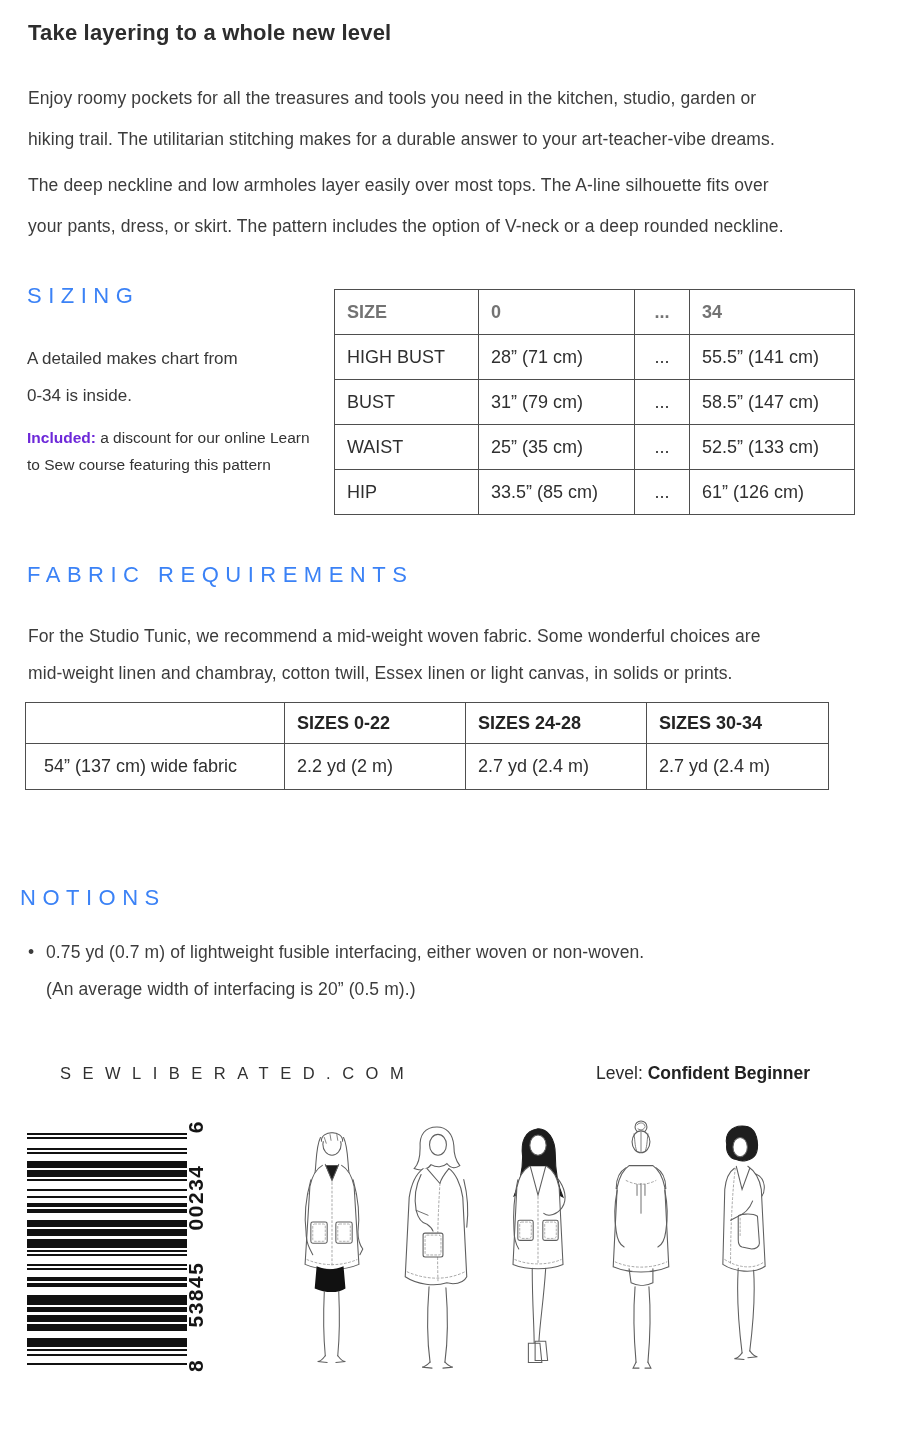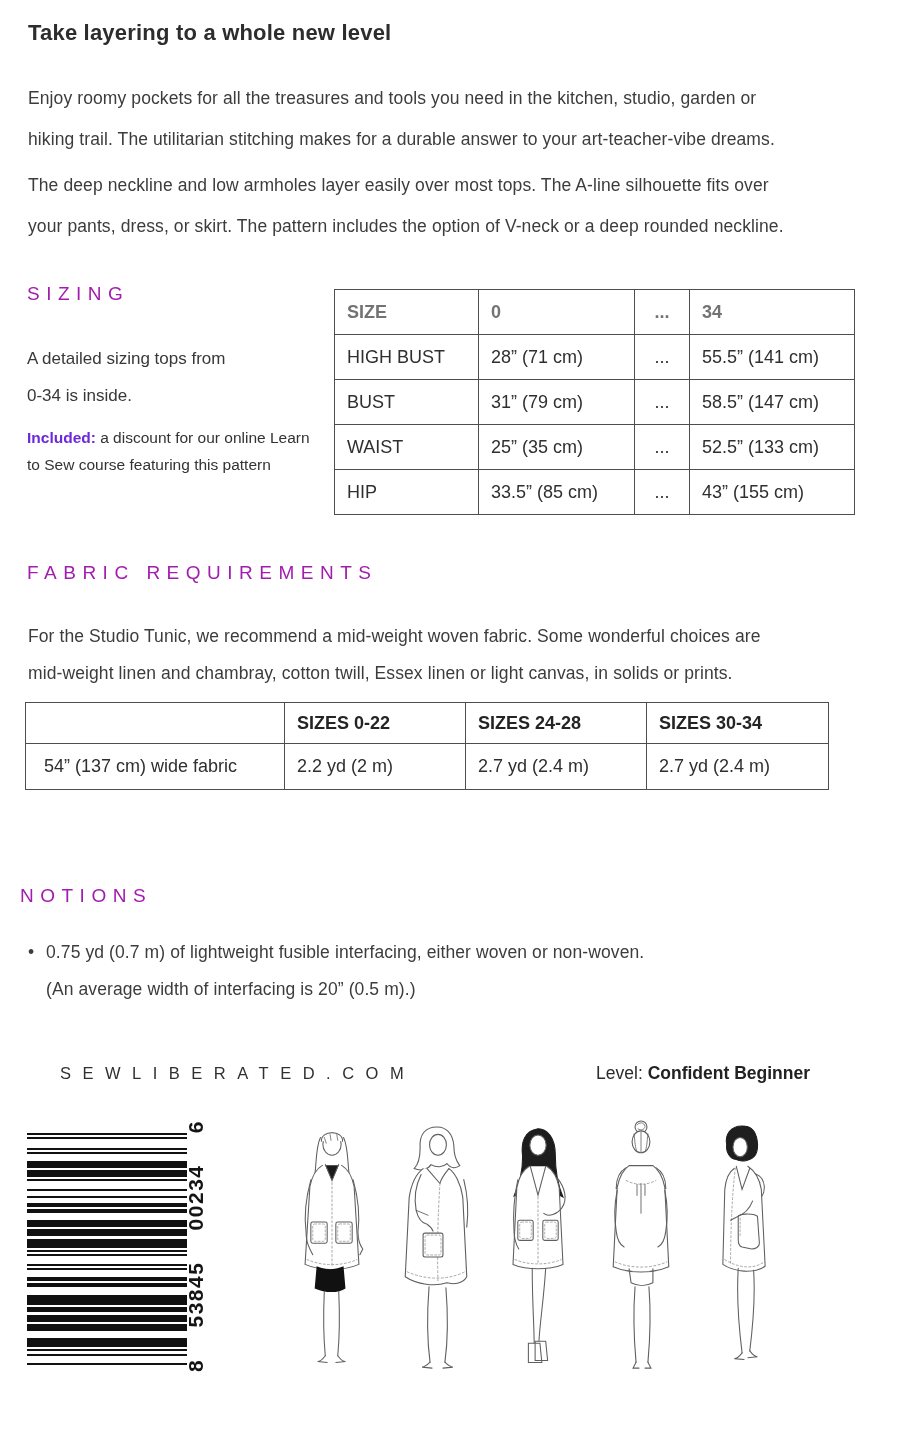--- a/index.html
+++ b/index.html
@@ -11,21 +11,21 @@
   .nowrap{white-space:nowrap;}
 
   .doc-title{
     left:28px;top:20px;font-size:22px;font-weight:700;color:#2d2d2d;letter-spacing:.2px;
   }
   .body-line{font-size:17.5px;color:#3c3c3c;letter-spacing:.1px;}
   .para1{left:28px;top:78px;line-height:41px;}
   .para2{left:28px;top:165px;line-height:41px;}
 
   .section-heading{
-    font-size:19px;font-weight:400;color:#a21caf;letter-spacing:6.5px;
+    font-size:22px;font-weight:400;color:#3b82f6;letter-spacing:6.5px;
   }
   .sizing-heading{left:27px;top:283px;}
   .sizing-desc{left:27px;top:340px;line-height:37px;font-size:17px;}
   .sizing-included{left:27px;top:424px;line-height:27px;font-size:15.5px;color:#333;}
   .sizing-included b{font-weight:700;color:#6d28d9;}
 
   table{border-collapse:collapse;}
   td{border:1.7px solid #4e4e4e;font-size:18px;color:#2f2f2f;vertical-align:middle;
      padding:0 0 0 12px;}
   .sizing-table{left:334px;top:289px;}
@@ -78,21 +78,21 @@
 </div>
 
 <div class="abs para2">
   <div class="body-line nowrap">The deep neckline and low armholes layer easily over most tops. The A-line silhouette fits over</div>
   <div class="body-line nowrap">your pants, dress, or skirt. The pattern includes the option of V-neck or a deep rounded neckline.</div>
 </div>
 
 <div class="abs section-heading sizing-heading nowrap">SIZING</div>
 
 <div class="abs sizing-desc">
-  <div class="nowrap">A detailed sizing tops from</div>
+  <div class="nowrap">A detailed makes chart from</div>
   <div class="nowrap">0-34 is inside.</div>
 </div>
 
 <div class="abs sizing-included">
   <div class="nowrap"><b>Included:</b><span> a discount for our online Learn</span></div>
   <div class="nowrap">to Sew course featuring this pattern</div>
 </div>
 
 <table class="abs sizing-table">
   <tbody>
@@ -117,21 +117,21 @@
   <tr>
     <td class="c0">WAIST</td>
     <td class="c1">25” (35 cm)</td>
     <td class="c2">...</td>
     <td class="c3">52.5” (133 cm)</td>
   </tr>
   <tr>
     <td class="c0">HIP</td>
     <td class="c1">33.5” (85 cm)</td>
     <td class="c2">...</td>
-    <td class="c3">43” (155 cm)</td>
+    <td class="c3">61” (126 cm)</td>
   </tr>
 </tbody>
   </table>
 
 <div class="abs section-heading fabric-heading nowrap">FABRIC REQUIREMENTS</div>
 
 <div class="abs fabric-desc">
   <div class="body-line nowrap">For the Studio Tunic, we recommend a mid-weight woven fabric. Some wonderful choices are</div>
   <div class="body-line nowrap">mid-weight linen and chambray, cotton twill, Essex linen or light canvas, in solids or prints.</div>
 </div>

